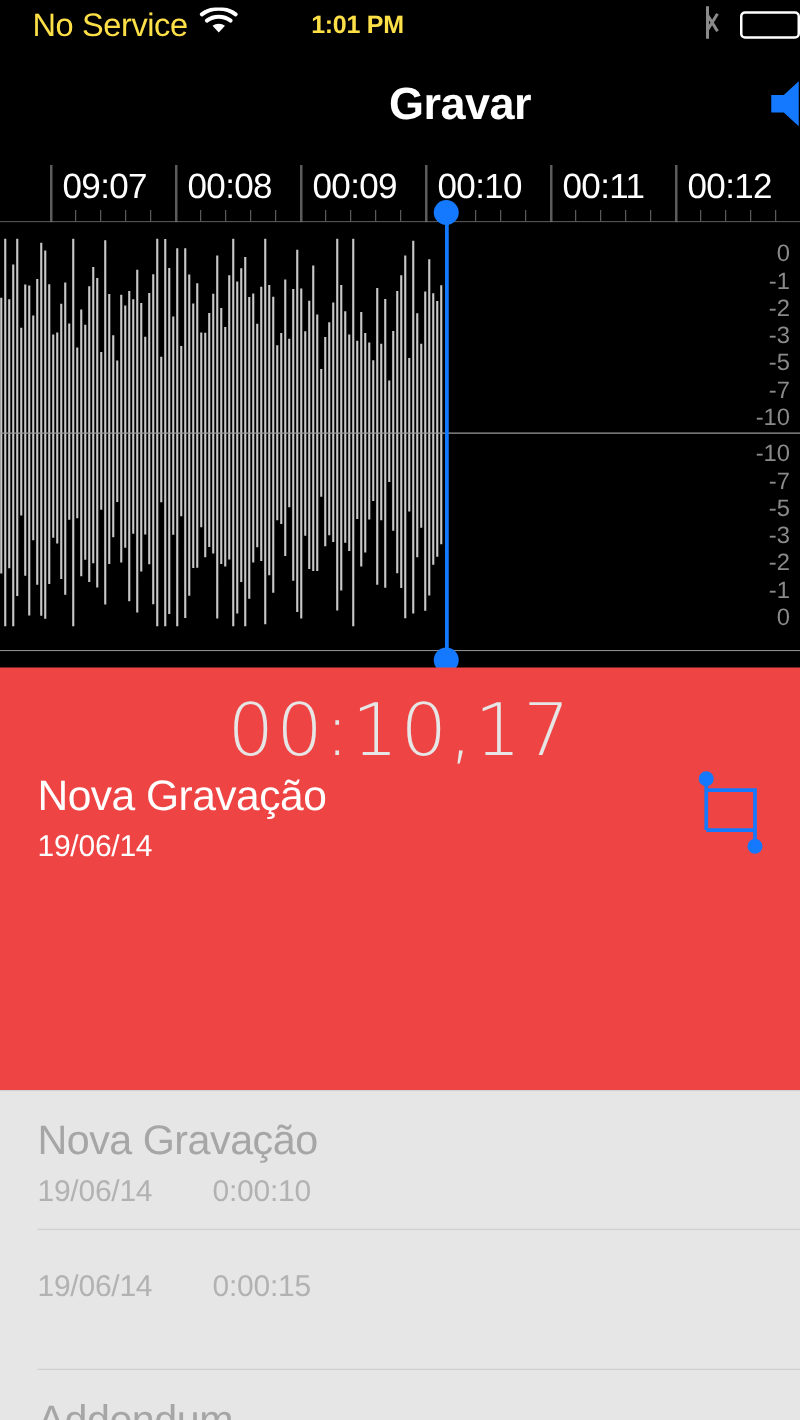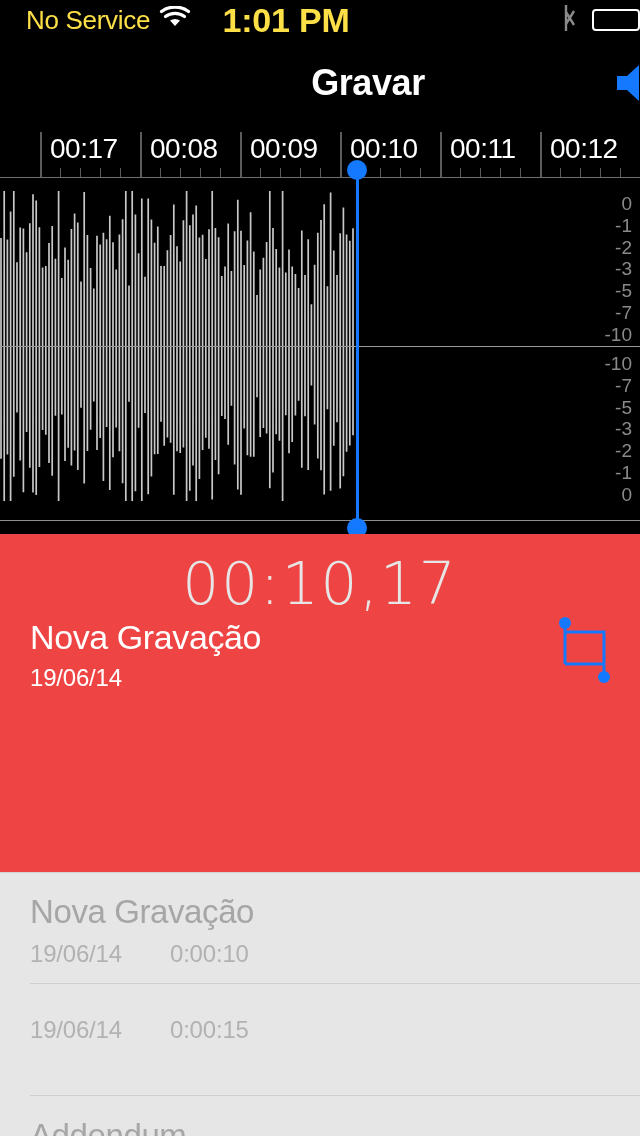--- a/index.html
+++ b/index.html
@@ -17,21 +17,21 @@
     color:#fde047;
   }
   #status-left {
     position:absolute; left:14px; top:0; height:40px;
     display:flex; align-items:center; gap:9px;
   }
   #carrier { font-size:26px; letter-spacing:-0.3px; }
   #status-time {
     position:absolute; left:0; top:0; width:548px; height:40px;
     display:flex; align-items:center; justify-content:center;
-    font-size:34px; font-weight:bold; letter-spacing:-0.2px;
+    font-size:20px; font-weight:bold; letter-spacing:-0.2px;
   }
   #status-right {
     position:absolute; right:12px; top:0; height:40px;
     display:flex; align-items:center; gap:12px;
   }
   .battery {
     width:48px; height:22px; border:2px solid #fff; border-radius:4px;
     position:relative; padding:2px;
   }
   .battery:after {
@@ -257,21 +257,21 @@
       <div class="tick-minor" style="left: 480px;"></div>
       <div class="tick-minor" style="left: 500px;"></div>
       <div class="tick-minor" style="left: 520px;"></div>
       <div class="tick-major" style="left: 540px;"></div>
       <div class="tick-minor" style="left: 560px;"></div>
       <div class="tick-minor" style="left: 580px;"></div>
       <div class="tick-minor" style="left: 600px;"></div>
       <div class="tick-minor" style="left: 620px;"></div>
     </div>
   <div id="ruler-labels">
-      <div class="ruler-label" style="left: 50px;">00:17</div>
+      <div class="ruler-label" style="left: 50px;">09:07</div>
       <div class="ruler-label" style="left: 150px;">00:08</div>
       <div class="ruler-label" style="left: 250px;">00:09</div>
       <div class="ruler-label" style="left: 350px;">00:10</div>
       <div class="ruler-label" style="left: 450px;">00:11</div>
       <div class="ruler-label" style="left: 550px;">00:12</div>
     </div>
   <div id="ruler-bottom-line"></div>
 </div>
 
 <div id="waveform-area">

